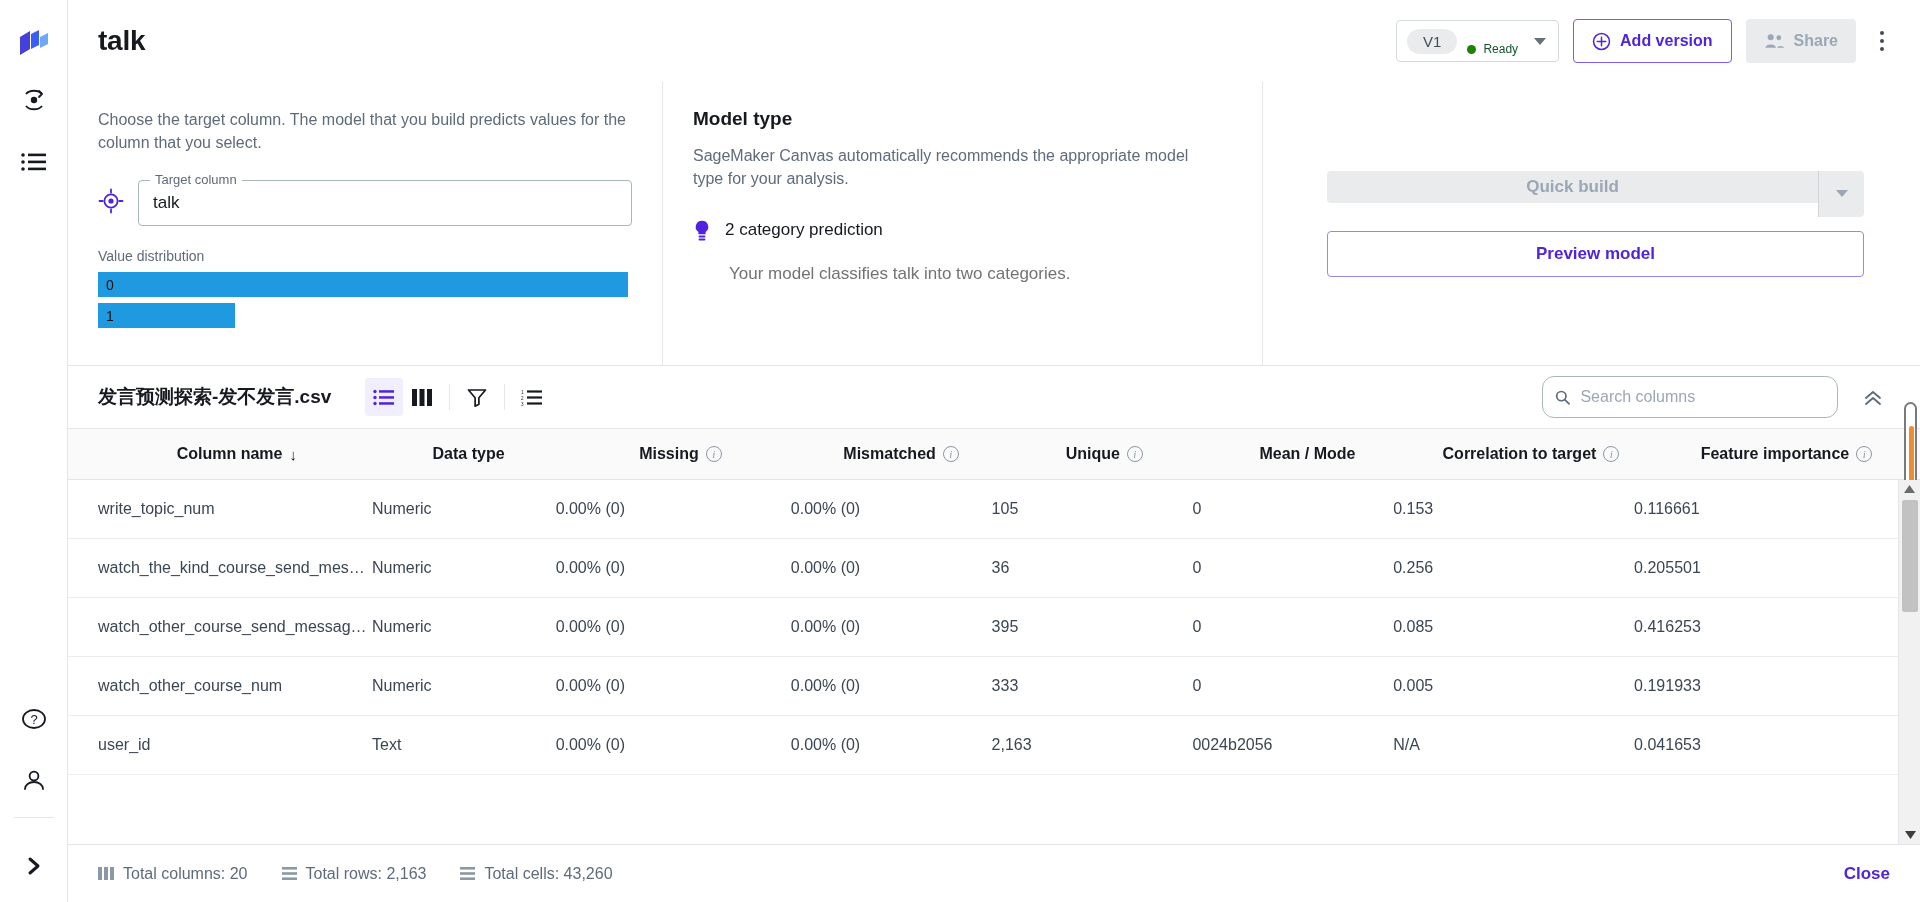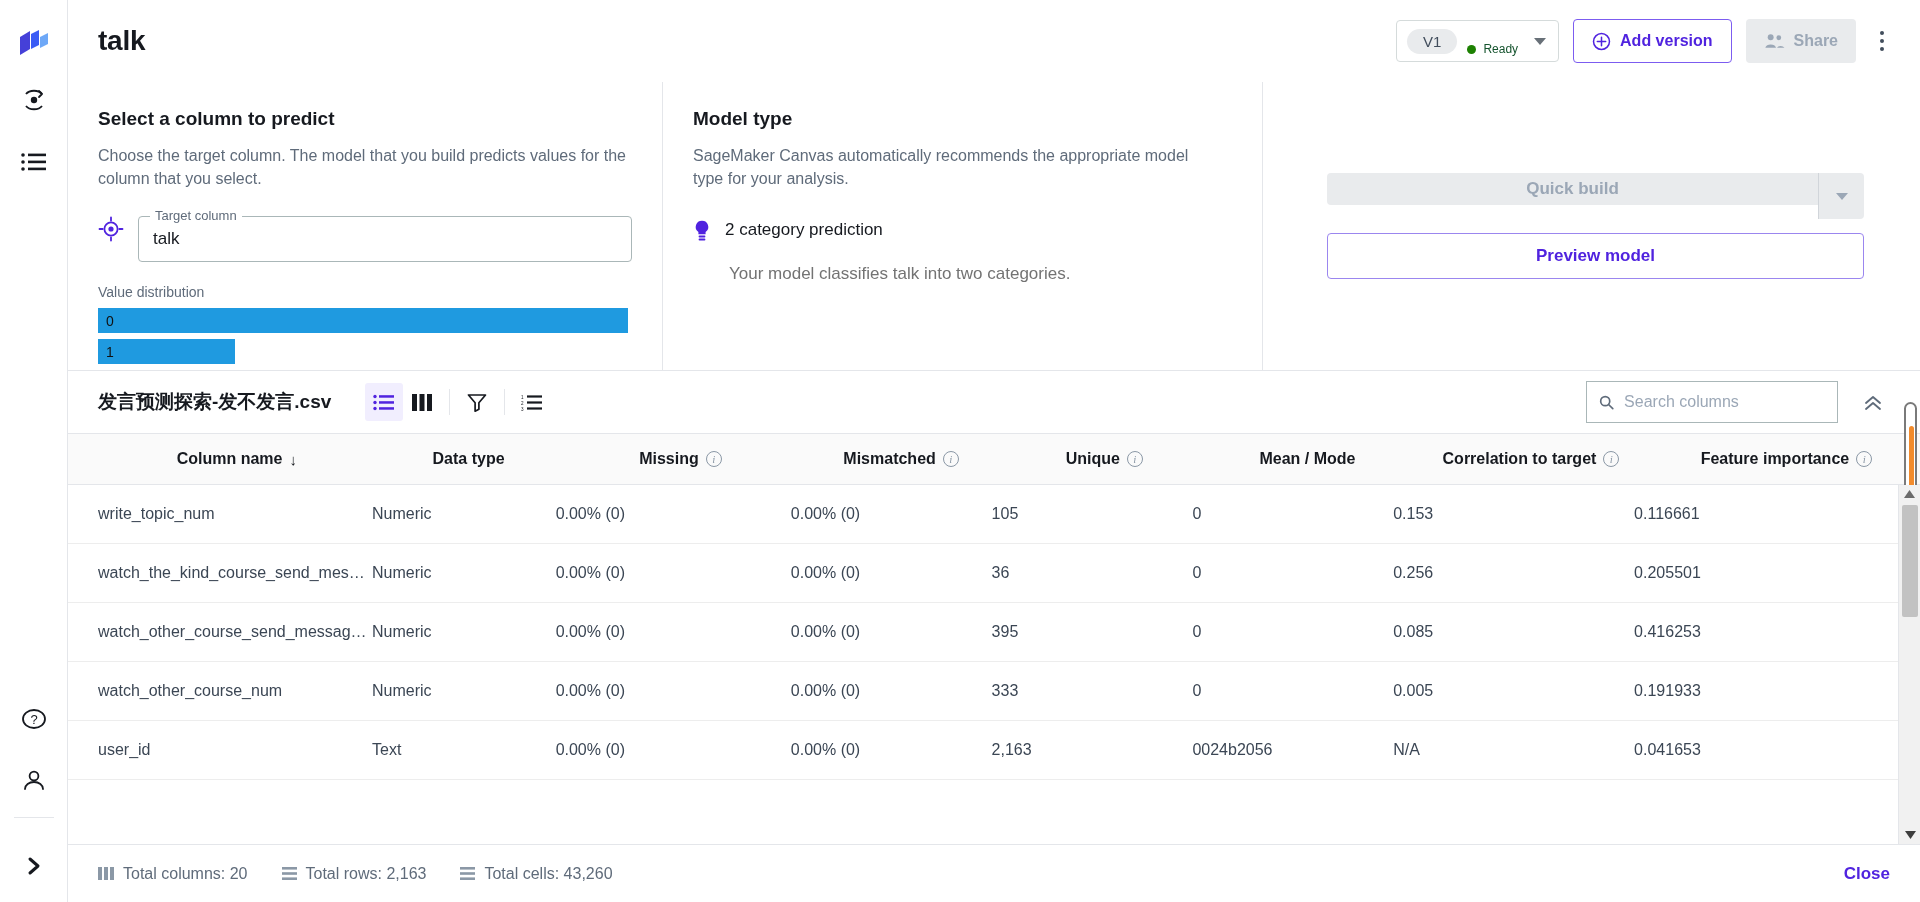--- a/index.html
+++ b/index.html
@@ -96,21 +96,21 @@
     border-bottom: 1px solid #e4e6ea; position: relative;
   }
   .panel { padding: 26px 30px 0 30px; }
   .panel-target { width: 595px; border-right: 1px solid #e4e6ea; }
   .panel-modeltype { width: 600px; border-right: 1px solid #e4e6ea; }
   .panel-actions { flex: 1 1 auto; padding: 0 56px 0 64px; display: flex; flex-direction: column; justify-content: center; }
 
   .panel-h { font-size: 19px; font-weight: bold; color: #16191f; margin-bottom: 14px; }
   .panel-sub { font-size: 16px; color: #5f6b7a; line-height: 1.45; max-width: 530px; }
 
-  .target-row { display: flex; align-items: flex-start; gap: 14px; margin-top: 26px; }
+  .target-row { display: flex; align-items: center; gap: 14px; margin-top: 26px; }
   .target-field {
     position: relative; flex: 1 1 auto; height: 46px;
     border: 1px solid #aab7b8; border-radius: 4px; background: #fff;
     display: flex; align-items: center; padding: 0 14px;
   }
   .target-legend {
     position: absolute; top: -9px; left: 11px; background: #fff;
     padding: 0 5px; font-size: 13px; color: #5f6b7a;
   }
   .target-value { font-size: 17px; color: #16191f; }
@@ -154,21 +154,21 @@
   .ds-icons { display: flex; align-items: center; margin-left: 34px; }
   .ds-ico {
     width: 38px; height: 38px; display:flex; align-items:center; justify-content:center;
     cursor: pointer; border-radius: 3px;
   }
   .ds-ico.sel { background: #f1eefe; }
   .ds-div { width: 1px; height: 26px; background: #e4e6ea; margin: 0 8px; }
 
   .ds-right { margin-left: auto; display: flex; align-items: center; gap: 18px; }
   .search-box {
-    width: 252px; height: 42px; border: 1px solid #aab7b8; border-radius: 0;
+    width: 296px; height: 42px; border: 1px solid #aab7b8; border-radius: 12px;
     display: flex; align-items: center; gap: 10px; padding: 0 12px; background: #fff;
   }
   .search-box input {
     border: none; outline: none; font-size: 16px; color: #16191f;
     font-family: "Liberation Sans", sans-serif; width: 100%; background: transparent;
   }
   .search-box input::placeholder { color: #9ba7b6; }
   .collapse-ico { width: 34px; height: 34px; display:flex; align-items:center; justify-content:center; cursor:pointer; }
 
   
@@ -326,21 +326,20 @@
             <span></span>
             <span></span>
         </div>
       </div>
     </div>
 
 
     <div class="content-upper">
 
       <div class="panel panel-target">
-        <div class="panel-h">Select a column to predict</div>
         <div class="panel-sub">Choose the target column. The model that you build predicts values for the column that you select.</div>
 
         <div class="target-row">
           <span>
             <svg width="26" height="26" viewBox="0 0 26 26" fill="none" stroke="#5023df" stroke-width="1.8">
               <circle cx="13" cy="13" r="6.6"></circle>
               <circle cx="13" cy="13" r="2.6" fill="#5023df" stroke="none"></circle>
               <path d="M13 1.5 v3.2 M13 21.3 v3.2 M1.5 13 h3.2 M21.3 13 h3.2" stroke-linecap="round"></path>
             </svg>
           </span>

